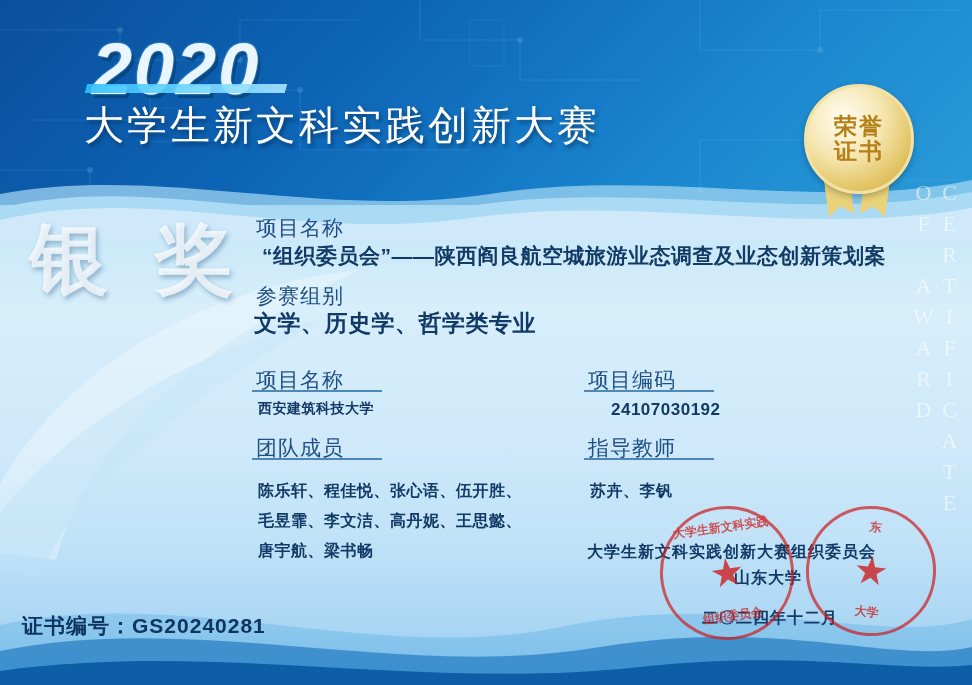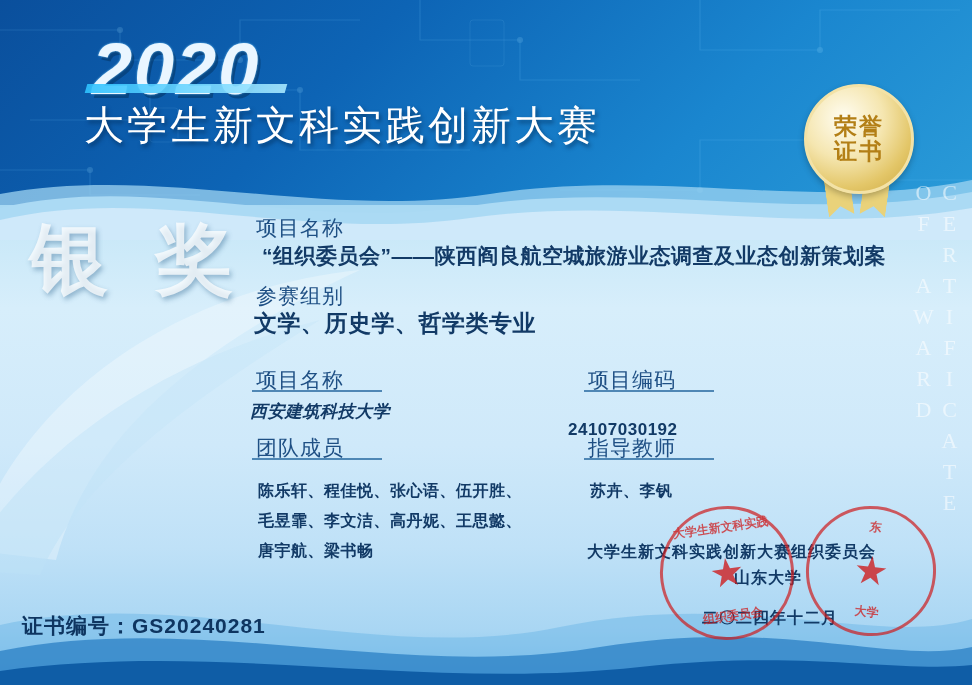--- a/index.html
+++ b/index.html
@@ -156,25 +156,25 @@
     opacity: .8;
   }
 
   #project-name-label { left: 256px; top: 214px; }
   #project-name-value { left: 262px; top: 242px; font-size: 21px; white-space: nowrap; }
   #category-label     { left: 256px; top: 282px; text-align: right; }
   #category-value     { left: 254px; top: 308px; font-size: 23px; }
 
   #school-label   { left: 256px; top: 366px; }
   #school-rule    { left: 252px; top: 390px; width: 130px; }
-  #school-value   { left: 250px; top: 400px; font-size: 17px; font-style: italic; }
+  #school-value   { left: 258px; top: 400px; font-size: 14px; }
 
   #code-label     { left: 588px; top: 366px; }
   #code-rule      { left: 584px; top: 390px; width: 130px; }
-  #code-value     { left: 568px; top: 400px; font-size: 17px; margin-top: 20px; }
+  #code-value     { left: 611px; top: 400px; font-size: 17px; }
 
   #team-label     { left: 256px; top: 434px; }
   #team-rule      { left: 252px; top: 458px; width: 130px; }
   #advisor-label  { left: 588px; top: 434px; }
   #advisor-rule   { left: 584px; top: 458px; width: 130px; }
 
   .team-line {
     position: absolute;
     left: 258px;
     font-size: 16px;

